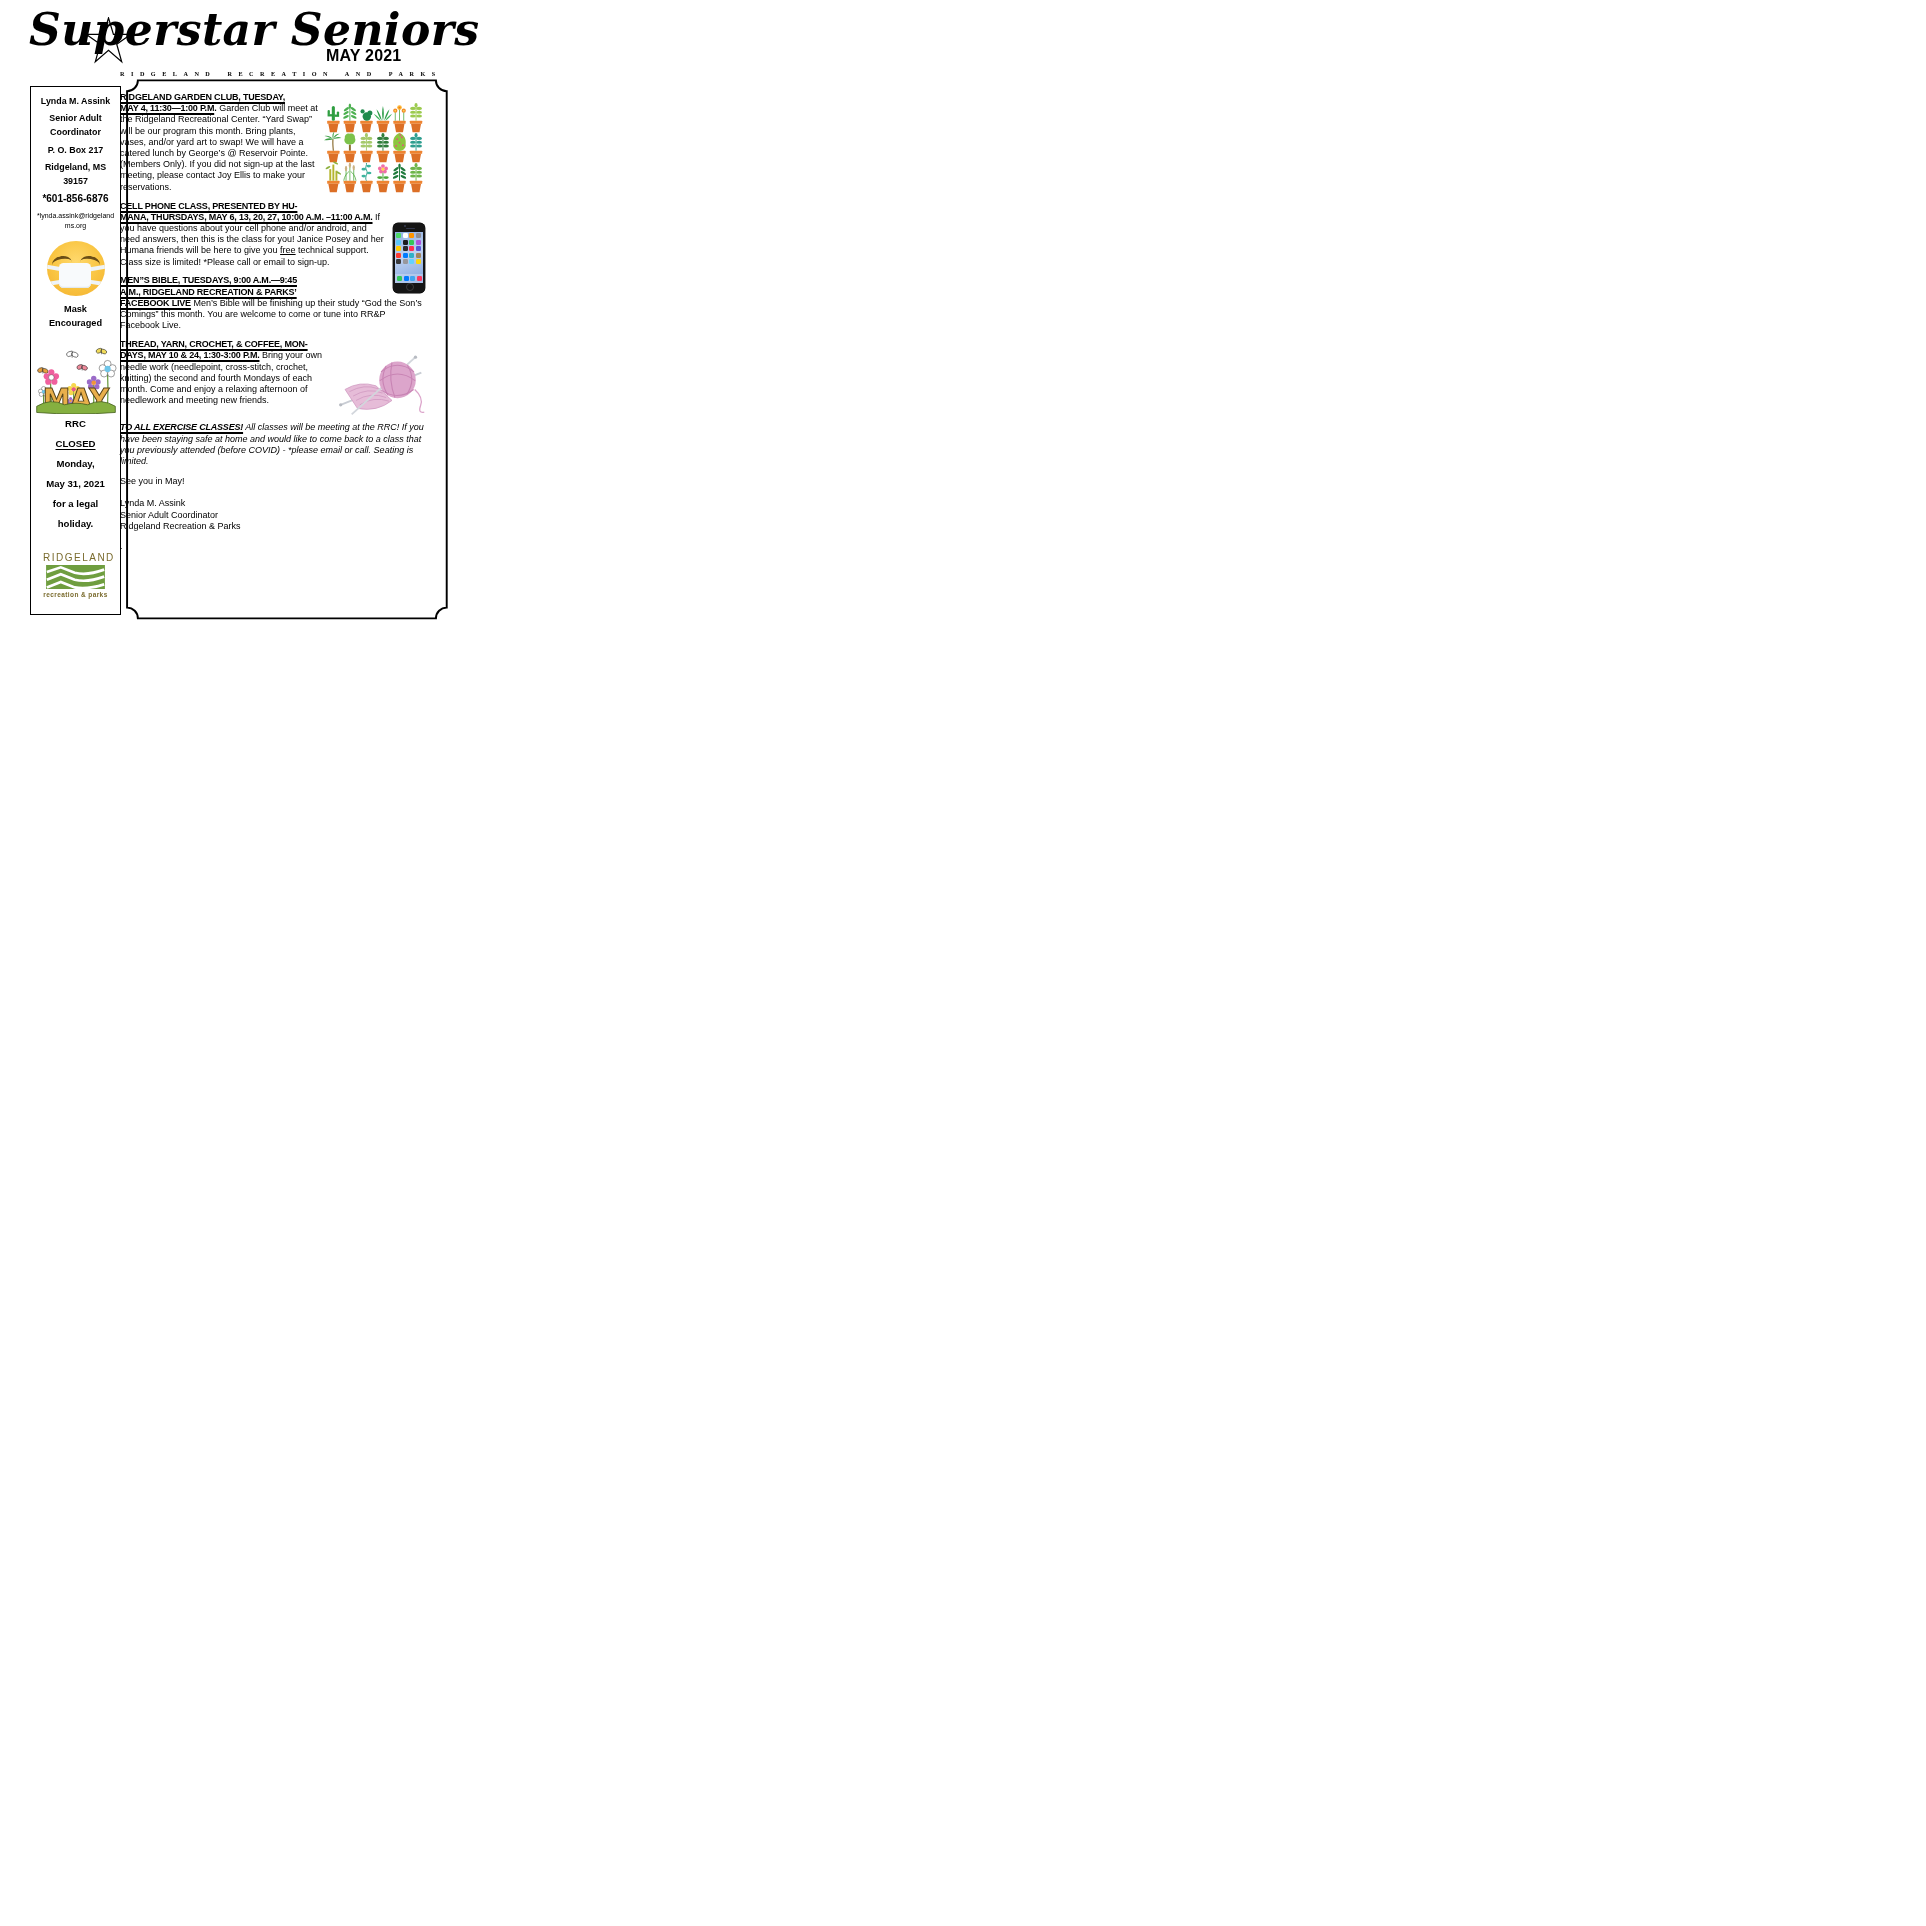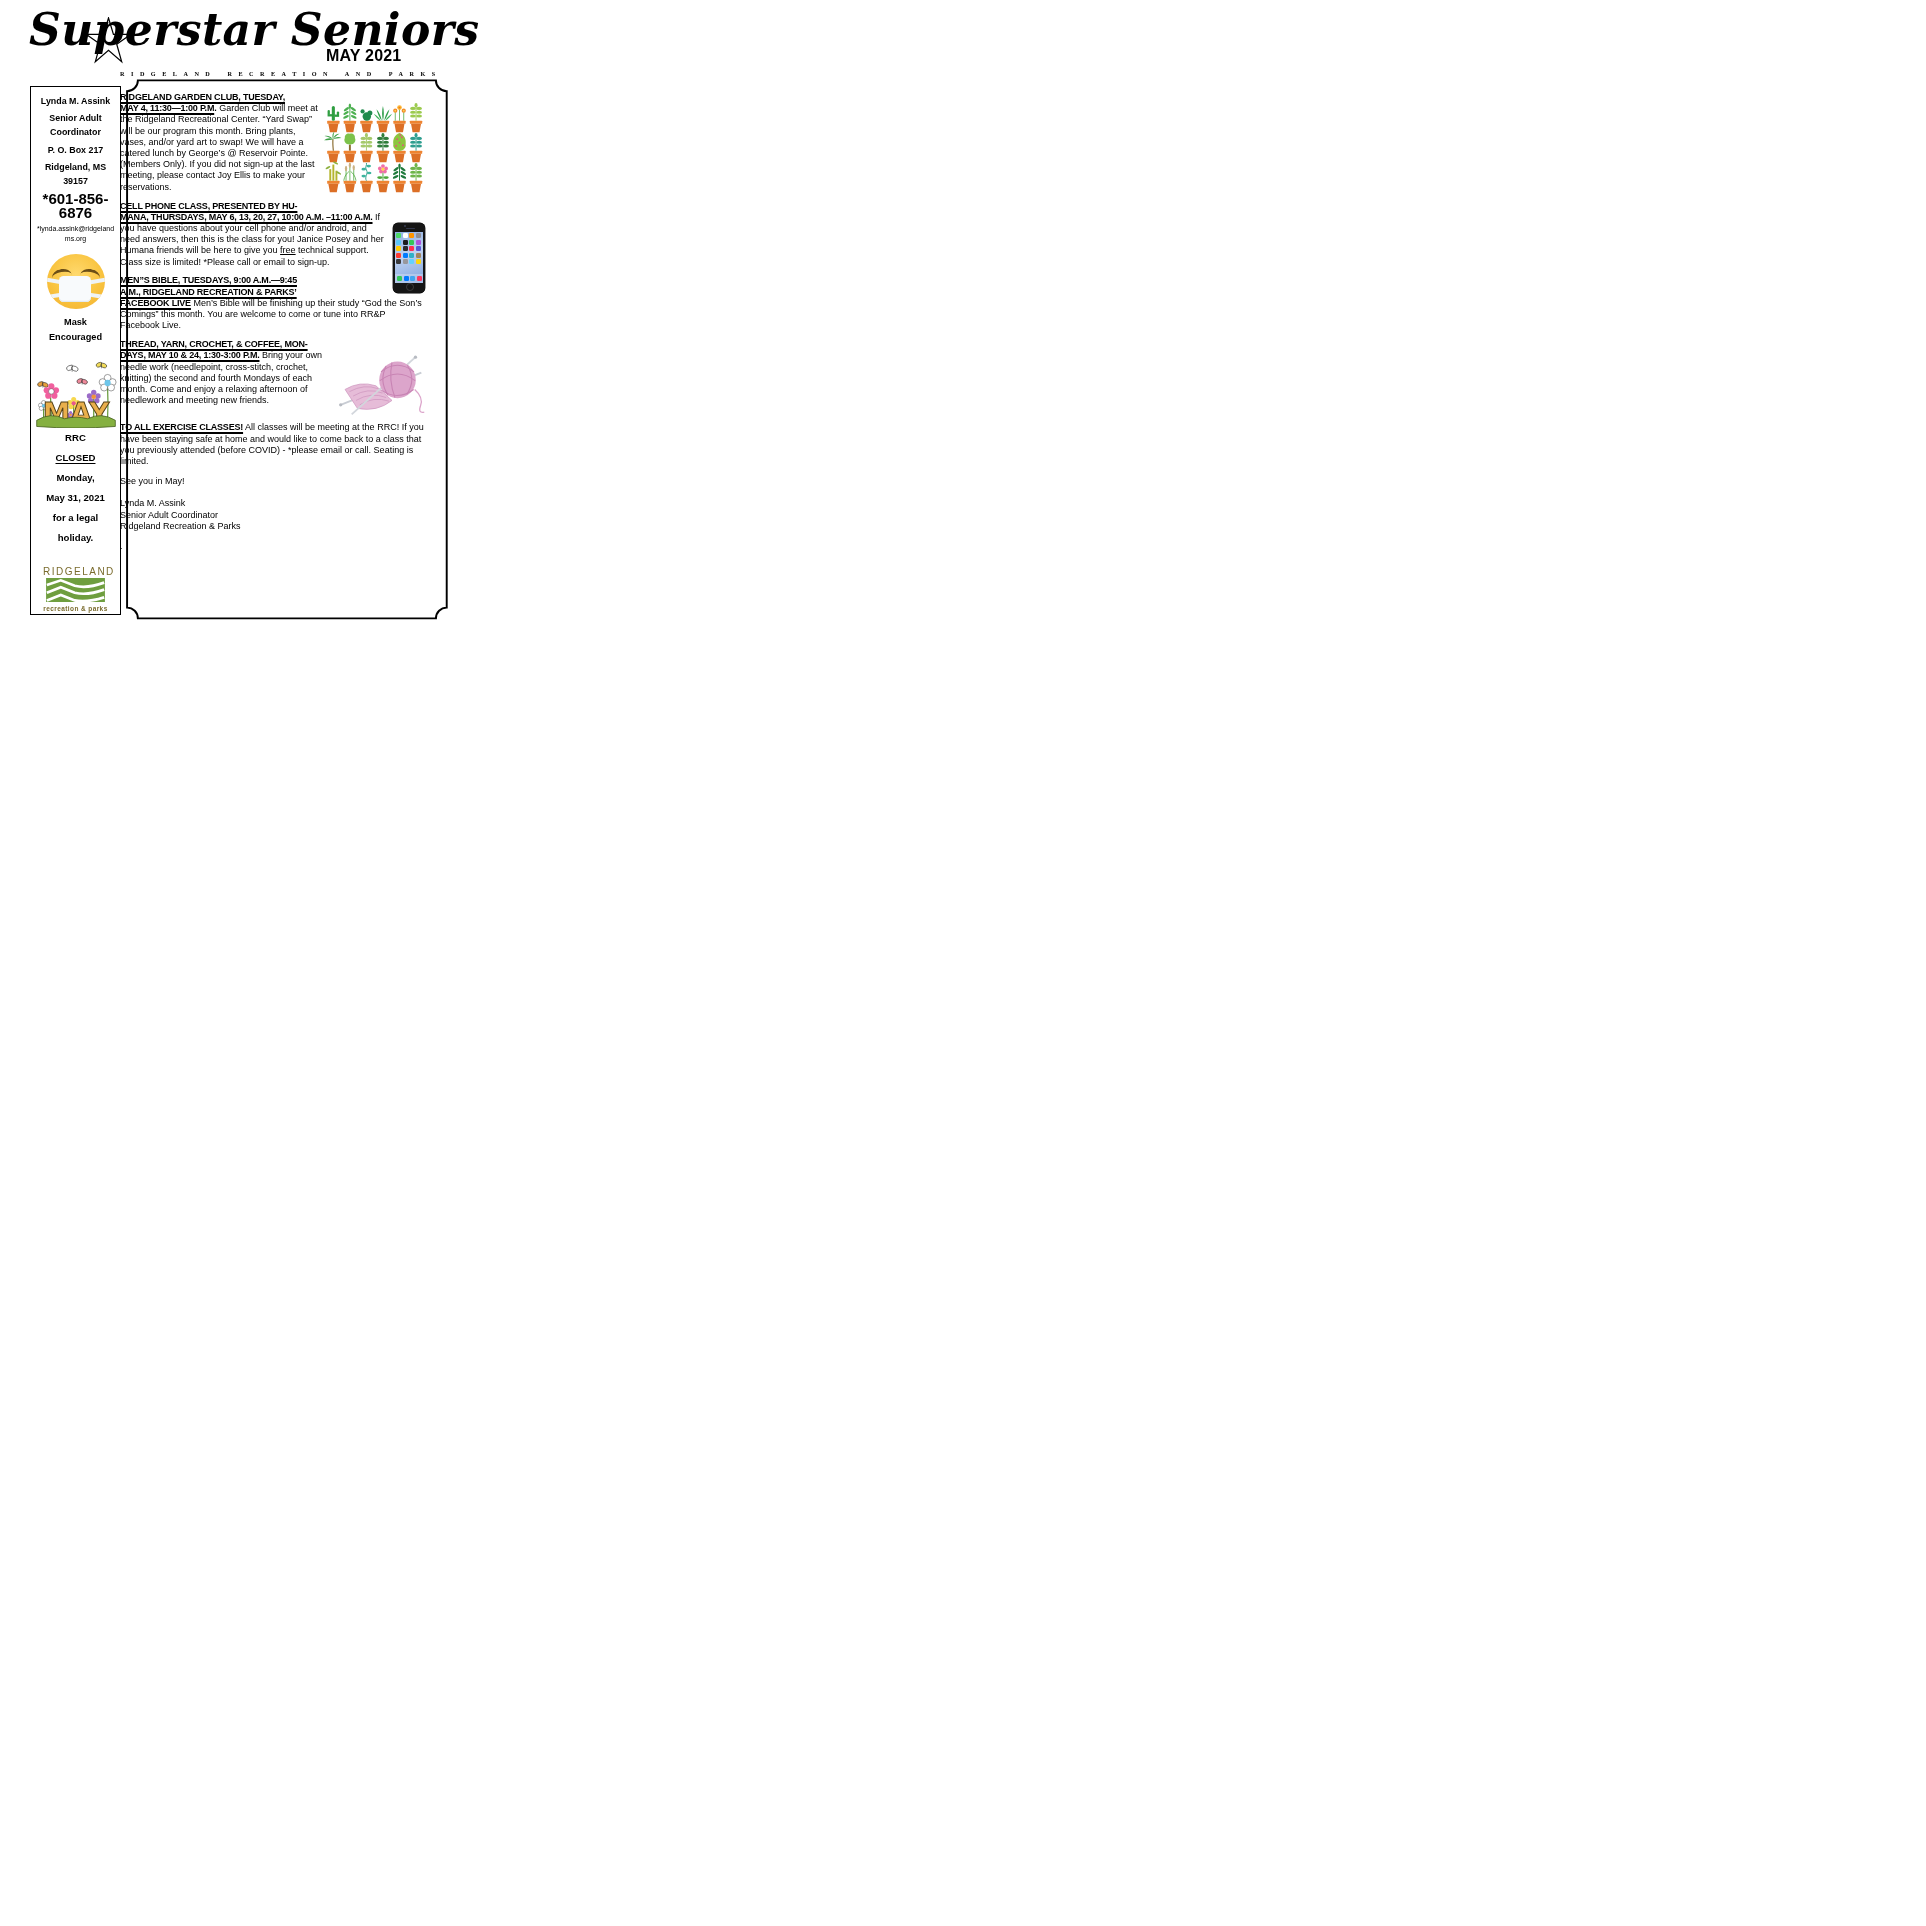--- a/index.html
+++ b/index.html
@@ -17,21 +17,21 @@
         letter-spacing:6.5px;word-spacing:3.1px;}
 
   
   .plaque{position:absolute;left:0;top:0;}
 
   
   .sidebar{position:absolute;left:30px;top:86px;width:91px;height:529px;
         border:1.5px solid #000;background:#fff;box-sizing:border-box;text-align:center;}
   .sb-p{margin:0 0 4.2px;font-size:8.9px;font-weight:bold;line-height:13.5px;}
   .sb-p.first{margin-top:7.7px;}
-  .sb-phone{margin:0 0 4.6px;font-size:15px;font-weight:bold;line-height:13.5px;}
+  .sb-phone{margin:0 0 4.6px;font-size:10px;font-weight:bold;line-height:13.5px;}
   .sb-email{margin:0 0 3.9px;padding:0 5.8px;font-size:7px;font-weight:normal;
         line-height:10.4px;word-break:break-all;}
   .mask-emoji{margin:9.2px auto 0;width:58px;height:55px;position:relative;}
   .me-face{position:absolute;inset:0;border-radius:50%;overflow:hidden;
         background:radial-gradient(circle at 50% 38%, #FFD96E 0%, #F9C440 55%, #F2AE2E 100%);}
   .me-brow{position:absolute;width:20px;height:11.6px;border-top:3.5px solid #6B4E16;
         border-radius:50% 50% 0 0;top:15.4px;}
   .me-brow.l{left:5px;transform:rotate(-10deg);}
   .me-brow.r{right:5px;transform:rotate(10deg);}
   .me-strap{position:absolute;height:3.9px;width:17.7px;background:#EEF3F7;}
@@ -49,21 +49,21 @@
   .rrp-name{font-size:10px;letter-spacing:1.5px;color:#7A6B2D;font-weight:400;margin:0 0 1.2px;}
   .rrp-tag{font-size:6.5px;letter-spacing:0.4px;color:#7A6B2D;font-weight:bold;margin:1.5px 0 0;}
 
   
   .content{position:absolute;left:120px;top:92px;width:305px;
         font-size:9px;line-height:11.2px;text-align:left;}
   .sec{margin:0 0 7.7px;}
   .hd{font-weight:bold;letter-spacing:-0.2px;
       text-decoration:underline;text-decoration-thickness:1.5px;text-underline-offset:1.5px;}
   .u-inline{text-decoration:underline;text-decoration-thickness:1.2px;text-underline-offset:1.2px;}
-  #sec-exercise{margin-top:16px;}
+  #sec-exercise{margin-top:16px;font-style:italic;}
   .closing{margin:9.2px 0 0;}
   .signature{margin:10.8px 0 0;}
   .sig-line{display:block;}
   .footer-period{margin:9.2px 0 0;}
 
   
   .plants-art{float:right;width:101px;height:90px;margin:10.8px 0 2.3px 5.4px;}
   .phone-art{float:right;width:32px;height:70px;margin:10.8px 0 3.9px 7px;position:relative;
         background:#151515;border-radius:5px;box-shadow:0 0 0 0.4px #000;}
   .ph-cam{position:absolute;left:50%;top:2.7px;width:1.9px;height:1.9px;margin-left:-5.4px;border-radius:50%;background:#3A3F55;}

